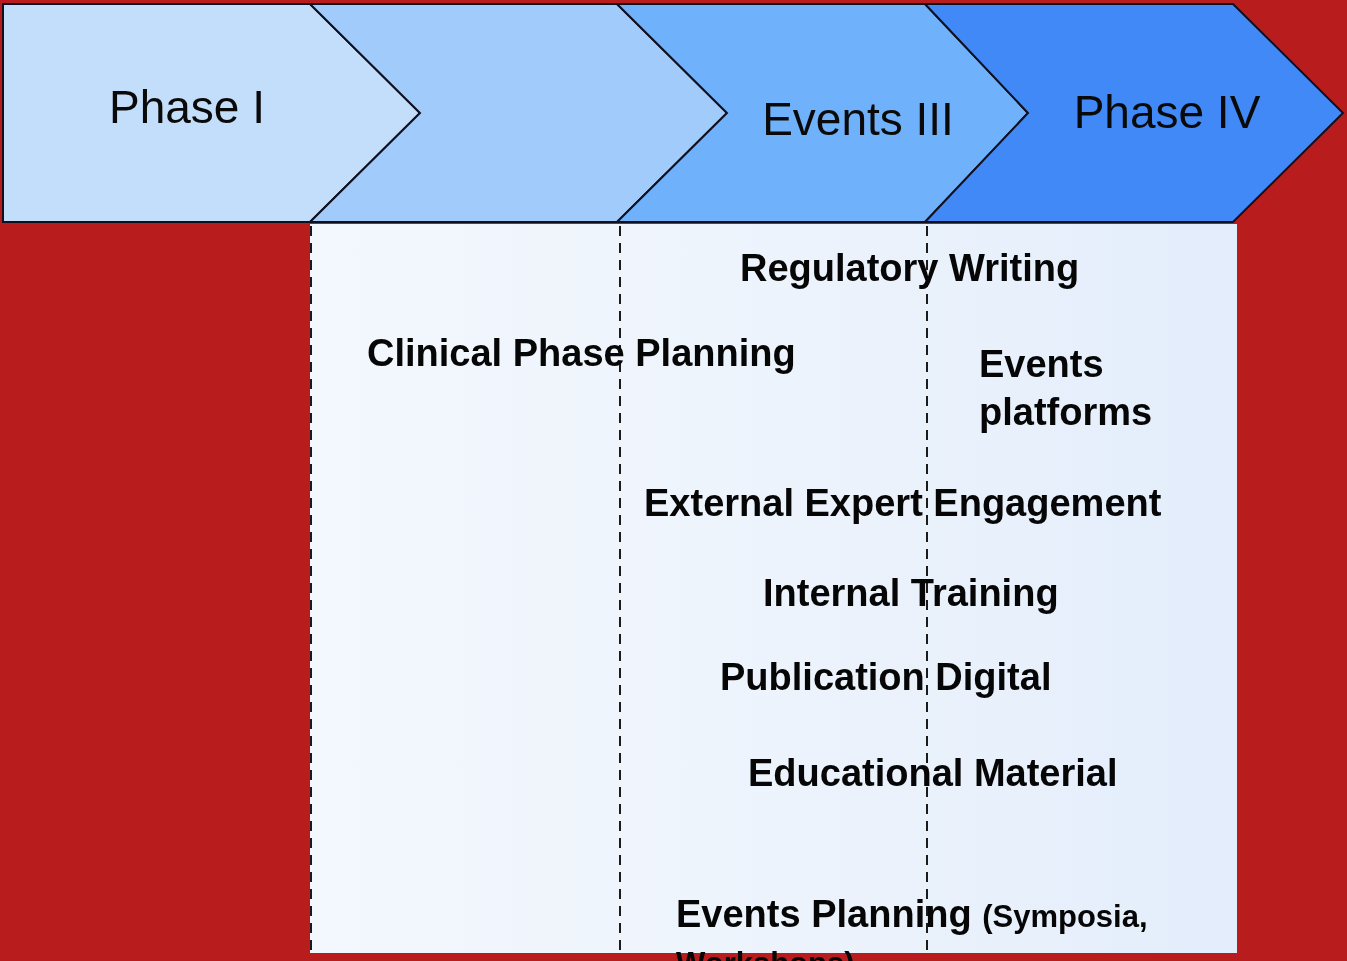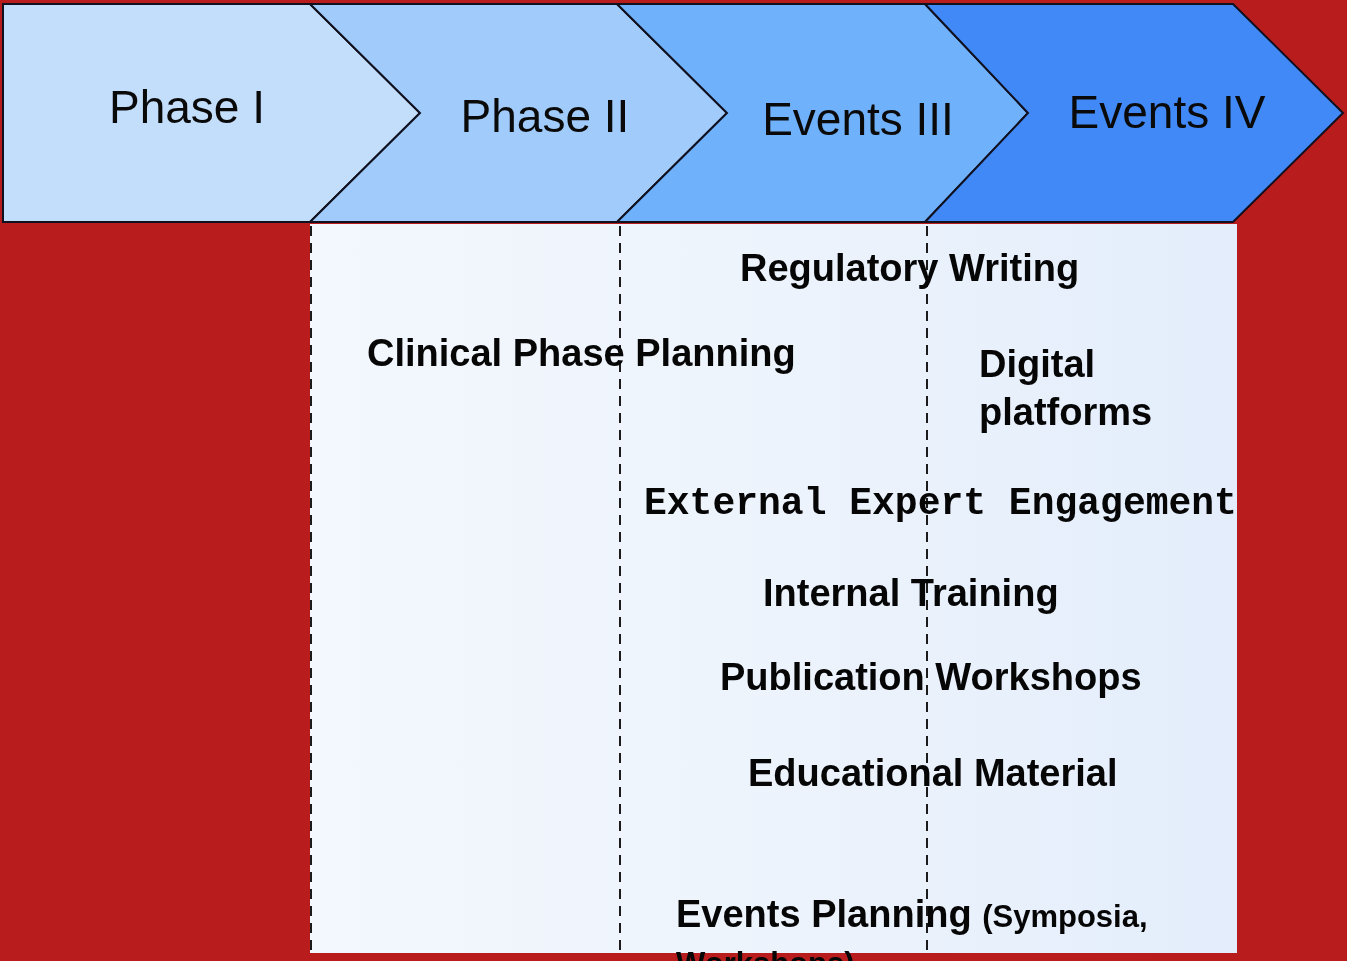--- a/index.html
+++ b/index.html
@@ -44,21 +44,21 @@
   .activity {
     position: absolute;
     font-weight: 700;
     font-size: 38px;
     color: #060606;
     white-space: nowrap;
   }
   .act-regulatory  { left: 740px; top: 247px; }
   .act-clinical    { left: 367px; top: 332px; }
   .act-digital     { left: 979px; top: 340px; width: 225px; white-space: normal; line-height: 48px; }
-  .act-external    { left: 644px; top: 482px; font-family: Liberation Mono, monospace; }
+  .act-external    { left: 644px; top: 482px; }
   .act-internal    { left: 763px; top: 572px; text-align: center; }
   .act-publication { left: 720px; top: 656px; }
   .act-educational { left: 748px; top: 752px; }
   .act-events      { left: 676px; top: 892px; width: 548px; white-space: normal; line-height: 45px; }
   .act-events .note { font-size: 31px; }
 </style>
 </head>
 <body>
 
 <div class="canvas">
@@ -66,41 +66,40 @@
   <div class="activities-panel"></div>
 
   <svg class="chevron-svg" width="1347" height="230" viewBox="0 0 1347 230">
     <polygon points="3,4 310,4 420,113 310,222 3,222" stroke="#10101f" stroke-width="2" stroke-linejoin="miter" fill="#C3DEFA"></polygon>
     <polygon points="310,4 617,4 727,113 617,222 310,222 420,113" stroke="#10101f" stroke-width="2" stroke-linejoin="miter" fill="#A0CBFA"></polygon>
     <polygon points="617,4 925,4 1028,113 925,222 617,222 727,113" stroke="#10101f" stroke-width="2" stroke-linejoin="miter" fill="#6FB1FA"></polygon>
     <polygon points="925,4 1233,4 1343,113 1233,222 925,222 1028,113" stroke="#10101f" stroke-width="2" stroke-linejoin="miter" fill="#4189F7"></polygon>
   </svg>
 
   <div class="phase-label p1">Phase I</div>
-  <div class="phase-label p2">Phase II</div>
   <div class="phase-label p3">Events III</div>
-  <div class="phase-label p4">Events IV</div>
+  <div class="phase-label p4">Phase IV</div>
 
   <svg class="divider-svg" width="1347" height="961" viewBox="0 0 1347 961">
     <line x1="311" y1="226" x2="311" y2="954" stroke="#1b1b1b" stroke-width="2" stroke-dasharray="10 7"></line>
     <line x1="620" y1="226" x2="620" y2="954" stroke="#1b1b1b" stroke-width="2" stroke-dasharray="10 7"></line>
     <line x1="927" y1="226" x2="927" y2="954" stroke="#1b1b1b" stroke-width="2" stroke-dasharray="10 7"></line>
   </svg>
 
   <div class="activity act-regulatory">Regulatory Writing</div>
 
   <div class="activity act-clinical">Clinical Phase Planning</div>
 
-  <div class="activity act-digital">Digital platforms</div>
+  <div class="activity act-digital">Events platforms</div>
 
   <div class="activity act-external">External Expert Engagement</div>
 
   <div class="activity act-internal">Internal Training</div>
 
-  <div class="activity act-publication">Publication Workshops</div>
+  <div class="activity act-publication">Publication Digital</div>
 
   <div class="activity act-educational">Educational Material</div>
 
   <div class="activity act-events">
     <span>Events Planning</span>
     <span class="note">(Symposia, Workshops)</span>
   </div>
 
 </div>
 

